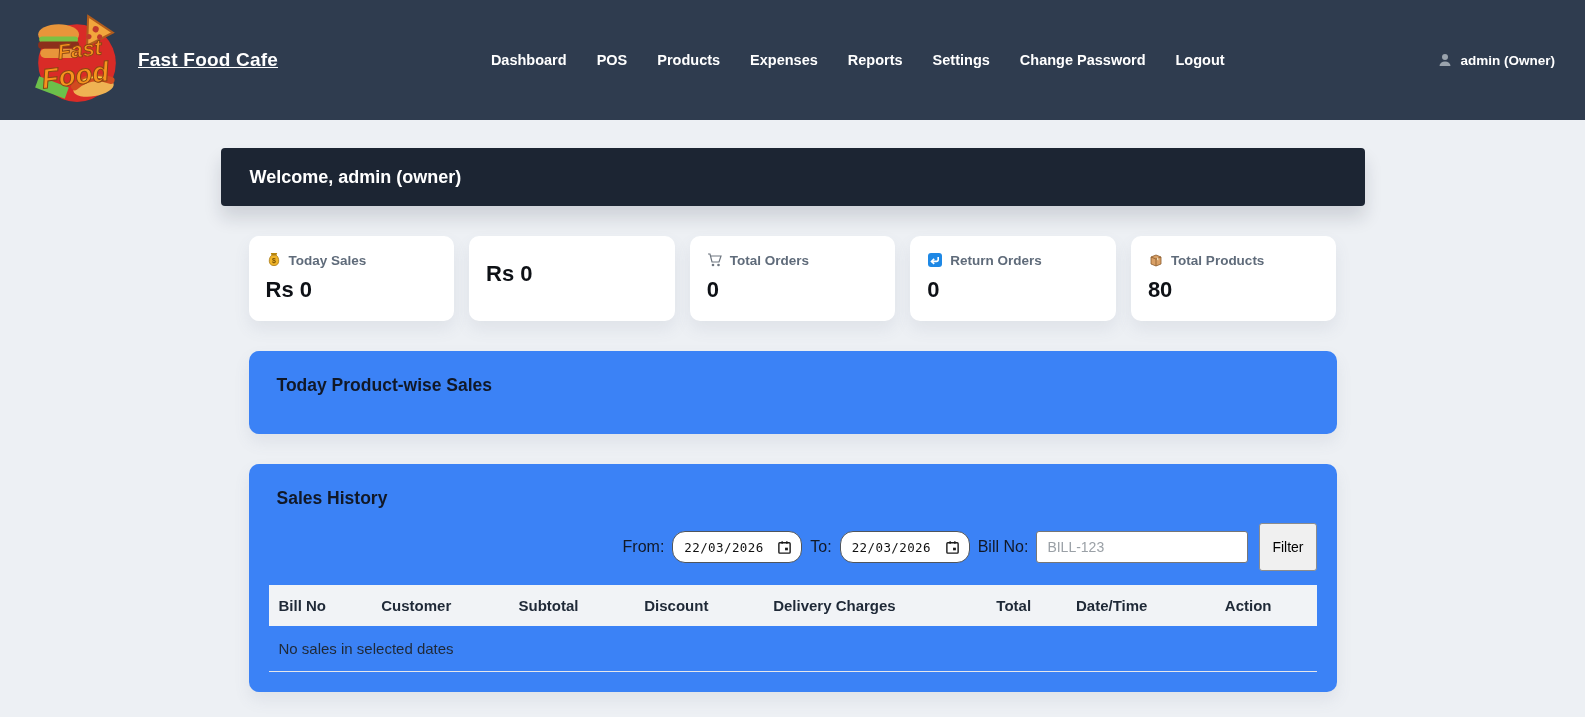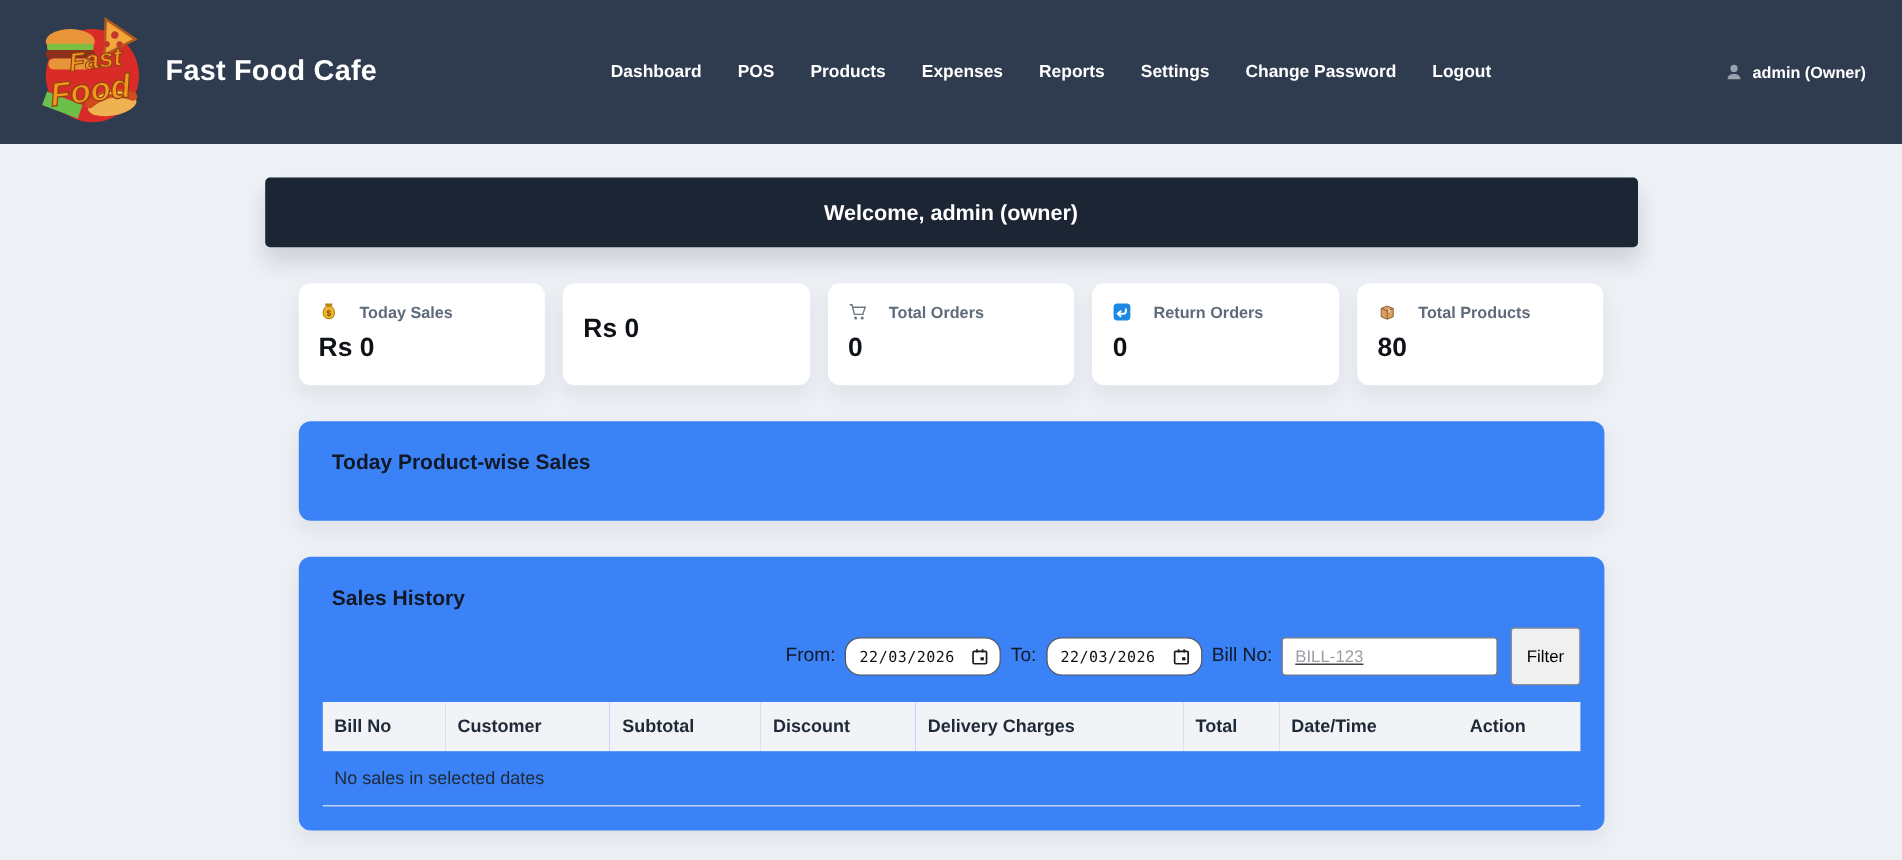--- a/index.html
+++ b/index.html
@@ -11,46 +11,45 @@
     color: #1F2937;
   }
 
   
   .topbar {
     height: 120px; background: #2F3C4F; color: #fff;
     display: flex; align-items: center; padding: 0 30px;
   }
   .brand-wrap { display: flex; align-items: center; gap: 14px; cursor: pointer; }
   .logo { width: 94px; height: 94px; display: block; }
-  .brand-title { font-size: 24px; font-weight: 700; letter-spacing: .2px; margin: 0; }
+  .brand-title { font-size: 19px; font-weight: 700; letter-spacing: .2px; margin: 0; text-decoration: underline; }
   .main-nav { flex: 1; display: flex; justify-content: center; align-items: center; gap: 0; }
   .main-nav a {
     color: #fff; text-decoration: none; font-size: 14.5px; font-weight: 600;
     padding: 8px 15px; white-space: nowrap;
   }
   .user-chip { display: flex; align-items: center; gap: 7px; font-size: 13.5px; font-weight: 600; cursor: pointer; }
 
   
   .page { width: 1144px; margin: 28px auto 0; }
 
   .welcome-banner {
     background: #1C2533; color: #fff; border-radius: 4px;
     height: 58px; display: flex; align-items: center; padding: 0 29px;
     box-shadow: 0 12px 18px rgba(20,30,50,.14);
-    justify-content: center;
   }
   .welcome-banner h2 { margin: 0; font-size: 18px; font-weight: 700; }
 
   
   .stats-row { display: flex; gap: 15px; margin: 30px 28px 0; }
   .stat-card {
     flex: 1; background: #fff; border-radius: 10px; padding: 16px 17px 18px;
     box-shadow: 0 8px 16px rgba(100,110,135,.10);
   }
-  .stat-label { display: flex; align-items: center; gap: 18px; color: #5F6B7A; font-weight: 700; font-size: 13.5px; }
+  .stat-label { display: flex; align-items: center; gap: 7px; color: #5F6B7A; font-weight: 700; font-size: 13.5px; }
   .stat-label svg { flex: 0 0 auto; }
   .stat-value { margin-top: 9px; font-size: 22px; font-weight: 800; color: #0E1116; }
 
   
   .panel {
     background: #3b82f6; border-radius: 10px; margin: 30px 28px 0;
     padding: 24px 20px 20px;
     box-shadow: 0 8px 16px rgba(100,110,135,.10);
   }
   .panel h3 { margin: 0 0 18px 8px; font-size: 17.5px; font-weight: 700; color: #111827; }
@@ -75,22 +74,22 @@
     display: inline-flex; align-items: center; gap: 9px;
     border: 1.5px solid #4F555C; border-radius: 13px; background: #fff;
     height: 32px; padding: 0 9px 0 11px;
   }
   .date-input input {
     border: none; outline: none; width: 84px;
     font-family: "DejaVu Sans Mono", monospace; font-size: 12.5px; color: #111;
     letter-spacing: .4px; background: transparent; padding: 0;
   }
   .bill-input {
-    height: 32px; width: 180px; border: 1px solid #767676; border-radius: 3px;
-    padding: 0 10px; font-size: 14px; color: #111; outline: none; background: #fff; text-decoration: underline;
+    height: 32px; width: 212px; border: 1px solid #767676; border-radius: 3px;
+    padding: 0 10px; font-size: 14px; color: #111; outline: none; background: #fff;
   }
   .bill-input::placeholder { color: #9AA0A6; }
   .filter-btn {
     height: 48px; padding: 0 12px; margin-left: 3px;
     background: #F0F0F0; border: 1px solid #8C8C8C; border-radius: 3px;
     font-family: "Liberation Sans", sans-serif; font-size: 14px; color: #000; cursor: pointer;
   }
 </style>
 </head>
 <body>

